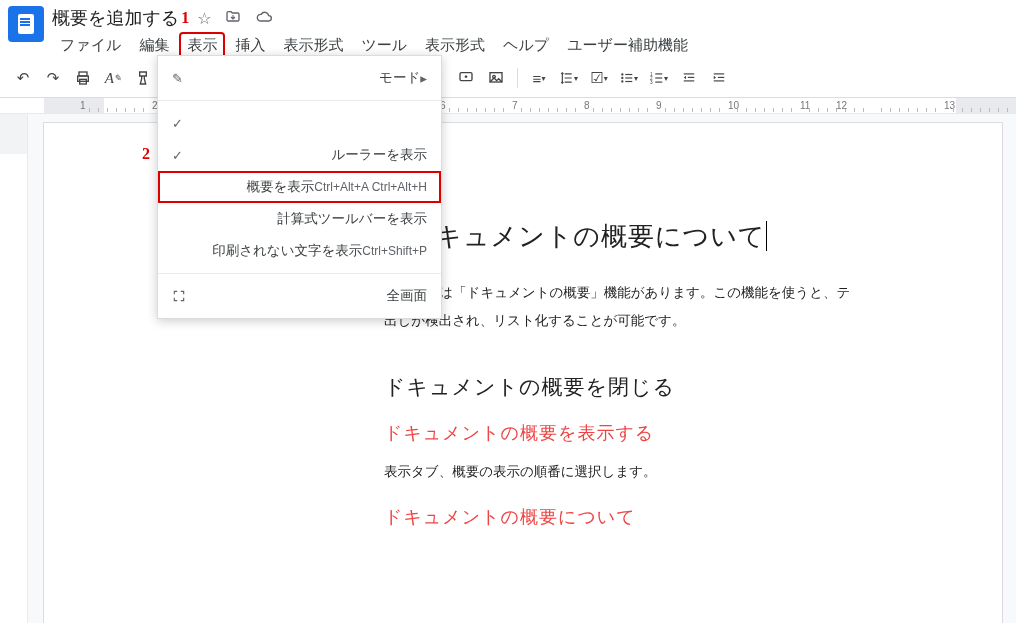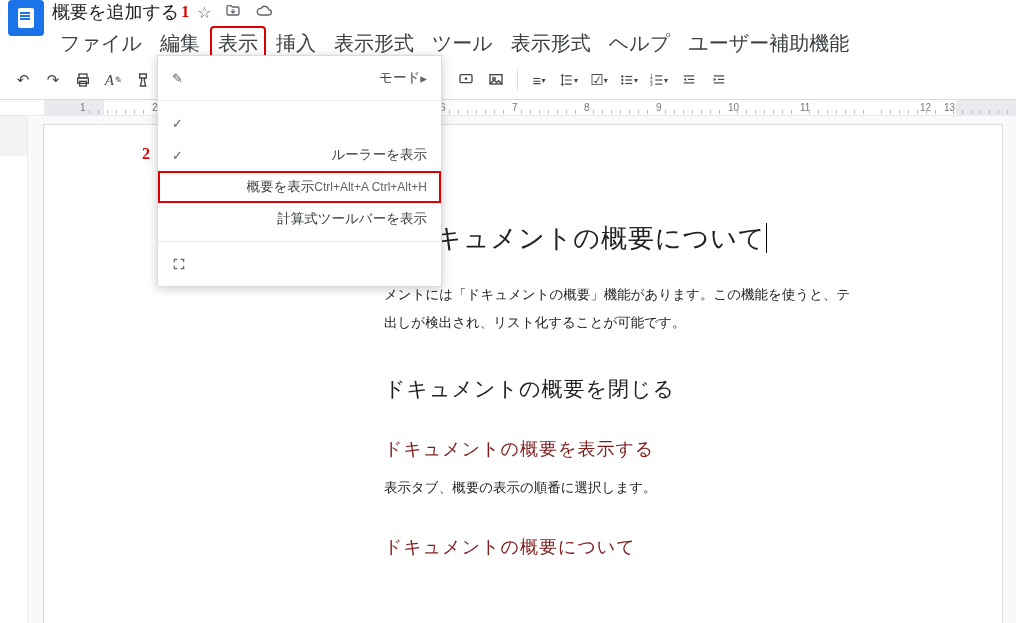--- a/index.html
+++ b/index.html
@@ -1,30 +1,30 @@
 <!DOCTYPE html>
 <html><head>
 <meta charset="utf-8">
 <style>
 * { box-sizing: border-box; margin: 0; padding: 0; }
 body { font-family: Arial, "Hiragino Sans", "Yu Gothic", sans-serif; font-size: 13px; color: #3c4043; background: #fff; width: 1016px; overflow: hidden; }
 
 
-.header { display: flex; align-items: flex-start; padding: 0 8px 0 8px; text-align: right; }
+.header { display: flex; align-items: flex-start; padding: 6px 8px 0 8px; text-align: right; }
 .docs-logo { width: 36px; height: 36px; background: #1a73e8; border-radius: 4px; margin-right: 8px; display: flex; align-items: center; justify-content: center; position: relative; }
 .docs-logo::before { content: ""; width: 16px; height: 20px; background: #fff; border-radius: 2px; position: relative; }
 .docs-logo::after  { content: ""; position: absolute; top: 12px; left: 12px; width: 10px; height: 2px; background: #1a73e8; box-shadow: 0 3px 0 #1a73e8, 0 6px 0 #1a73e8; }
 .title-col { flex: 1; }
 .title-row { display: flex; align-items: center; gap: 8px; font-size: 18px; color: #202124; height: 24px; }
 .title-icons { display: flex; gap: 12px; color: #5f6368; font-size: 16px; }
 .title-icons span { cursor: pointer; }
 .annot { font-weight: bold; font-family: serif; }
 .annot-1 { color: #d00; font-size: 16px; margin-left: -6px; }
 
-.menubar { display: flex; gap: 2px; margin-top: 2px; font-size: 20px; }
+.menubar { display: flex; gap: 2px; margin-top: 2px; font-size: 15px; }
 .menubar .mi { padding: 4px 8px; border-radius: 4px; cursor: pointer; }
 .menubar .mi.active { border: 2px solid #d00; padding: 2px 6px; }
 
 
 .toolbar { display: flex; align-items: center; gap: 4px; padding: 6px 10px; border-bottom: 1px solid #dadce0; position: relative; z-index: 1; }
 .tb { width: 26px; height: 26px; display: flex; align-items: center; justify-content: center; color: #444; cursor: pointer; border-radius: 4px; font-size: 15px; }
 .tb.sep { width: 1px; height: 20px; background: #dadce0; margin: 0 4px; cursor: default; }
 .fontsize { display: flex; align-items: center; gap: 2px; }
 .fontsize .box { width: 30px; height: 22px; border: 2px solid #1a73e8; border-radius: 3px; display: flex; align-items: center; justify-content: center; font-size: 12px; color: #1a73e8; }
 .fontsize .pm { width: 18px; height: 22px; display:flex; align-items:center; justify-content:center; cursor:pointer; }
@@ -56,21 +56,21 @@
 
 .workspace { display:flex; height: 560px; }
 .ruler-v { width: 28px; background:#fff; border-right:1px solid #e8eaed; position:relative;}
 .ruler-v .shade { position:absolute; top:0; left:0; right:0; height:40px; background:#f1f3f4;}
 .canvas { flex:1; background:#f8f9fa; overflow:auto; padding: 8px 0 0 2px;}
 .page { width: 960px; min-height: 800px; background:#fff; border:1px solid #dadce0; margin: 0 auto; padding: 96px 100px 60px 340px; position:relative;}
 .page h1 { font-size: 26px; font-weight: 400; color:#222; margin-bottom: 26px; letter-spacing: 1px;}
 .page h1 .cursor { border-right: 1.5px solid #000; padding-right:1px;}
 .page p  { font-size: 13.5px; line-height: 1.9; margin-bottom: 6px; color:#222;}
 .page h2 { font-size: 21px; font-weight: 400; margin: 40px 0 18px; color:#222; letter-spacing: 1px;}
-.page h3 { font-size: 18px; font-weight: 400; margin: 34px 0 14px; color:#7f1d1d; letter-spacing: 1px;}
+.page h3 { font-size: 18px; font-weight: 400; margin: 20px 0 14px; color:#ef4444; letter-spacing: 1px;}
 
 svg { display:block; }
 </style>
 </head>
 <body>
 
 <div class="header">
   <div class="docs-logo"></div>
   <div class="title-col">
     <div class="title-row">
@@ -227,27 +227,33 @@
   </div>
   <div class="dd-row boxed">
     <span class="dd-ic"></span>
     <span class="dd-label">概要を表示</span>
     <span class="dd-short">Ctrl+Alt+A Ctrl+Alt+H</span>
   </div>
   <div class="dd-row">
     <span class="dd-ic"></span>
     <span class="dd-label">計算式ツールバーを表示</span>
   </div>
+  <div class="dd-row">
+    <span class="dd-ic"></span>
+    <span class="dd-label">印刷されない文字を表示</span>
+    <span class="dd-short">Ctrl+Shift+P</span>
+  </div>
   <div class="dd-sep"></div>
   <div class="dd-row">
     <span class="dd-ic">
       <svg width="14" height="14" viewBox="0 0 24 24" fill="none" stroke="#5f6368" stroke-width="2">
           <path d="M4 9V4h5M20 9V4h-5M4 15v5h5M20 15v5h-5"></path>
         </svg>
     </span>
+    <span class="dd-label">全画面</span>
   </div>
 </div>
 
 <div class="ruler-h">
   <div class="shade"></div>
   <div class="shade2"></div>
   <div class="ticks">
       <span class="tick-major" style="left: 36px;">1</span>
       <span class="tick-minor" style="left: 45px;"></span>
       <span class="tick-minor" style="left: 54px;"></span>
@@ -329,21 +335,21 @@
       <span class="tick-minor" style="left: 738px;"></span>
       <span class="tick-minor" style="left: 747px;"></span>
       <span class="tick-major" style="left: 756px;">11</span>
       <span class="tick-minor" style="left: 765px;"></span>
       <span class="tick-minor" style="left: 774px;"></span>
       <span class="tick-minor" style="left: 783px;"></span>
       <span class="tick-minor" style="left: 792px;"></span>
       <span class="tick-minor" style="left: 801px;"></span>
       <span class="tick-minor" style="left: 810px;"></span>
       <span class="tick-minor" style="left: 819px;"></span>
-      <span class="tick-major" style="left: 876px;">12</span>
+      <span class="tick-major" style="left: 792px;">12</span>
       <span class="tick-minor" style="left: 837px;"></span>
       <span class="tick-minor" style="left: 846px;"></span>
       <span class="tick-minor" style="left: 855px;"></span>
       <span class="tick-minor" style="left: 864px;"></span>
       <span class="tick-minor" style="left: 873px;"></span>
       <span class="tick-minor" style="left: 882px;"></span>
       <span class="tick-minor" style="left: 891px;"></span>
       <span class="tick-major" style="left: 900px;">13</span>
       <span class="tick-minor" style="left: 909px;"></span>
       <span class="tick-minor" style="left: 918px;"></span>

